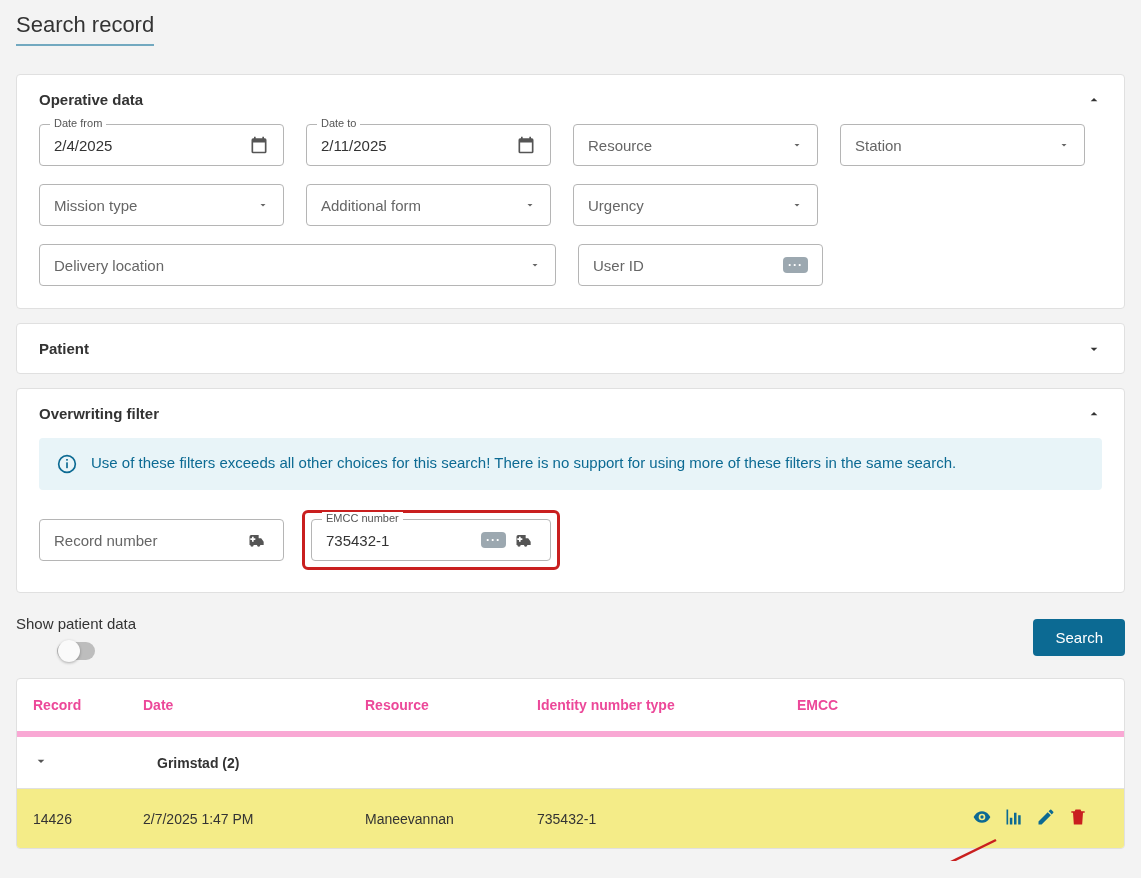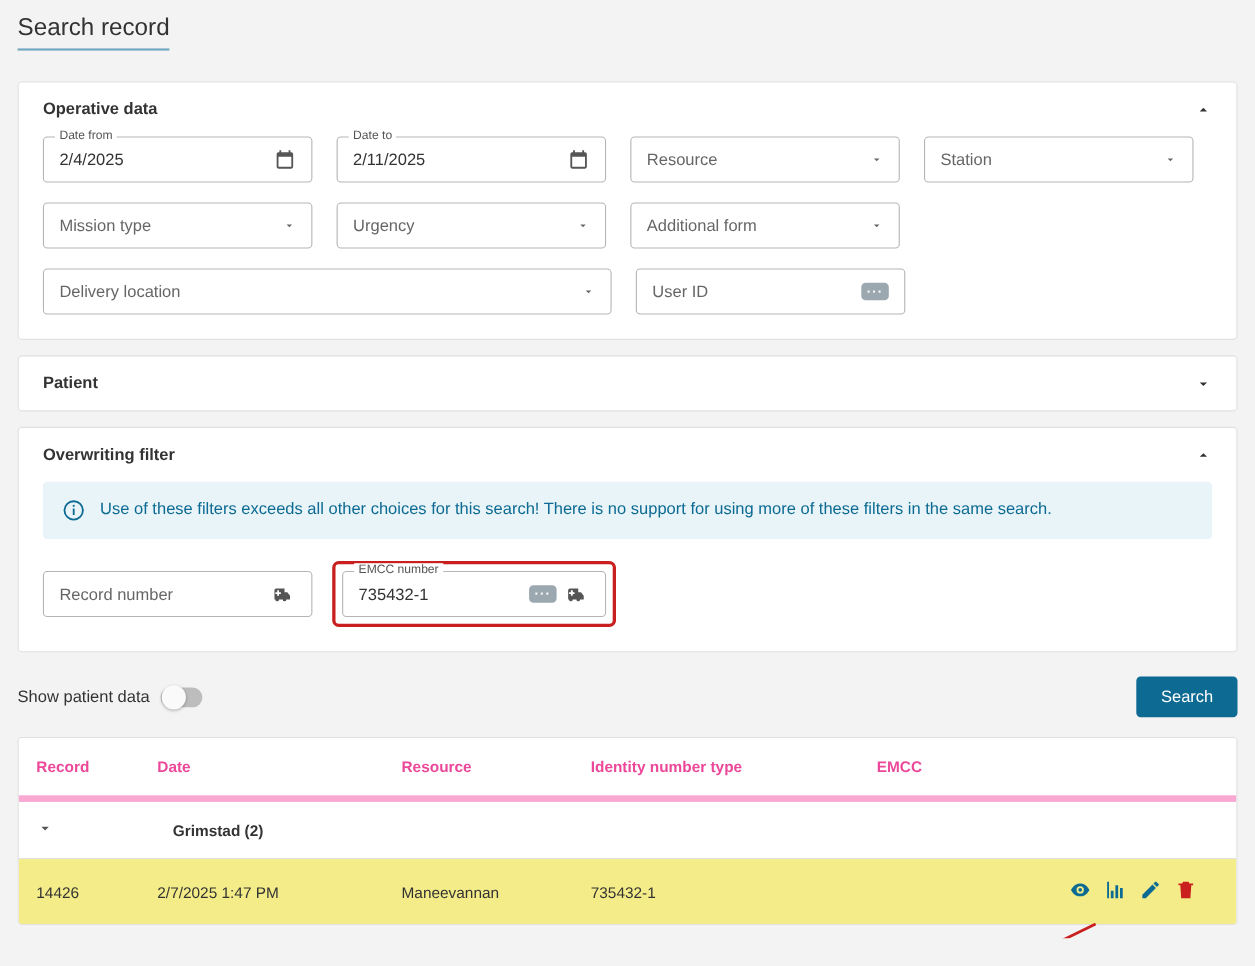--- a/index.html
+++ b/index.html
@@ -128,20 +128,21 @@
     justify-content: space-between;
     align-items: center;
     padding: 8px 0 18px 0;
   }
   .toggle-left {
     display: flex;
     align-items: center;
     gap: 10px;
     font-size: 15px;
     color: #333;
+    flex-direction: column;
   }
   .toggle {
     width: 38px;
     height: 18px;
     background: #bdbdbd;
     border-radius: 10px;
     position: relative;
     cursor: pointer;
   }
   .toggle::after {
@@ -266,29 +267,29 @@
       <div class="row">
         <div class="field w1">
           <span class="field-placeholder">Mission type</span>
           <span class="icon-right">
             <svg width="12" height="12" viewBox="0 0 24 24">
                 <path fill="#666" d="M7 10l5 5 5-5z"></path>
               </svg>
           </span>
         </div>
         <div class="field w1">
+          <span class="field-placeholder">Additional form</span>
+          <span class="icon-right">
+            <svg width="12" height="12" viewBox="0 0 24 24">
+                <path fill="#666" d="M7 10l5 5 5-5z"></path>
+              </svg>
+          </span>
+        </div>
+        <div class="field w1">
           <span class="field-placeholder">Urgency</span>
-          <span class="icon-right">
-            <svg width="12" height="12" viewBox="0 0 24 24">
-                <path fill="#666" d="M7 10l5 5 5-5z"></path>
-              </svg>
-          </span>
-        </div>
-        <div class="field w1">
-          <span class="field-placeholder">Additional form</span>
           <span class="icon-right">
             <svg width="12" height="12" viewBox="0 0 24 24">
                 <path fill="#666" d="M7 10l5 5 5-5z"></path>
               </svg>
           </span>
         </div>
       </div>
 
       <div class="row">
         <div class="field w2">

